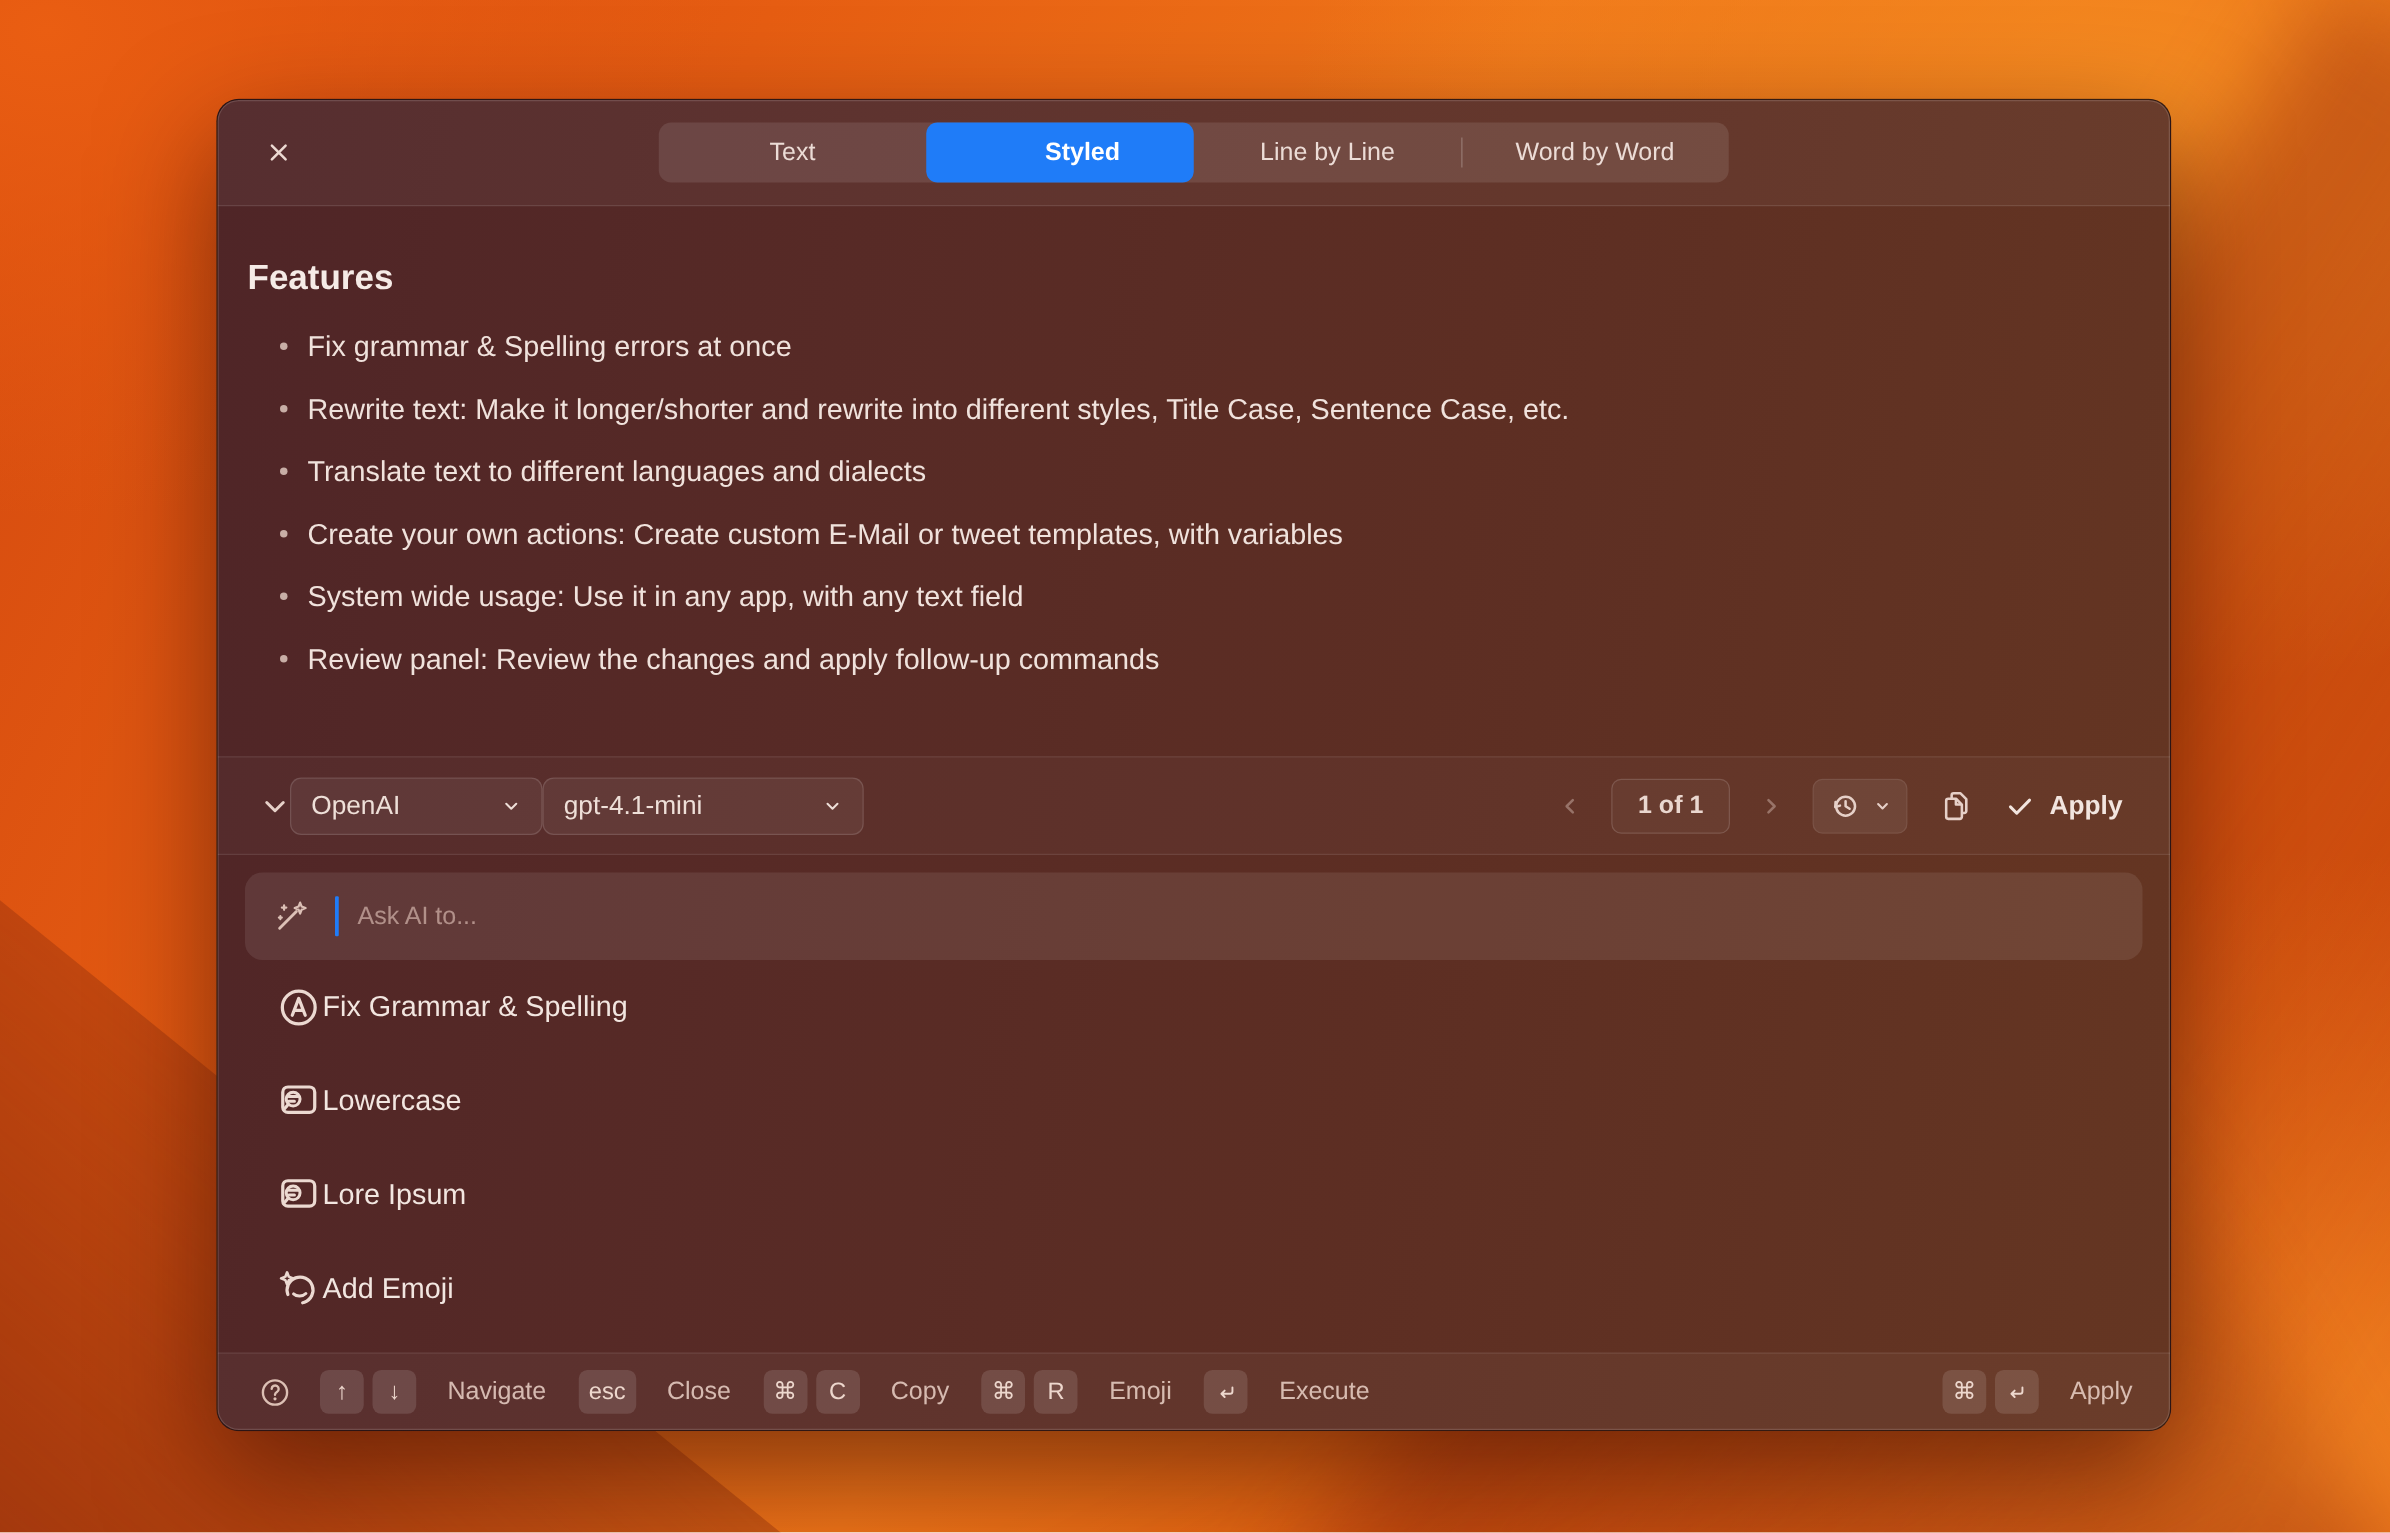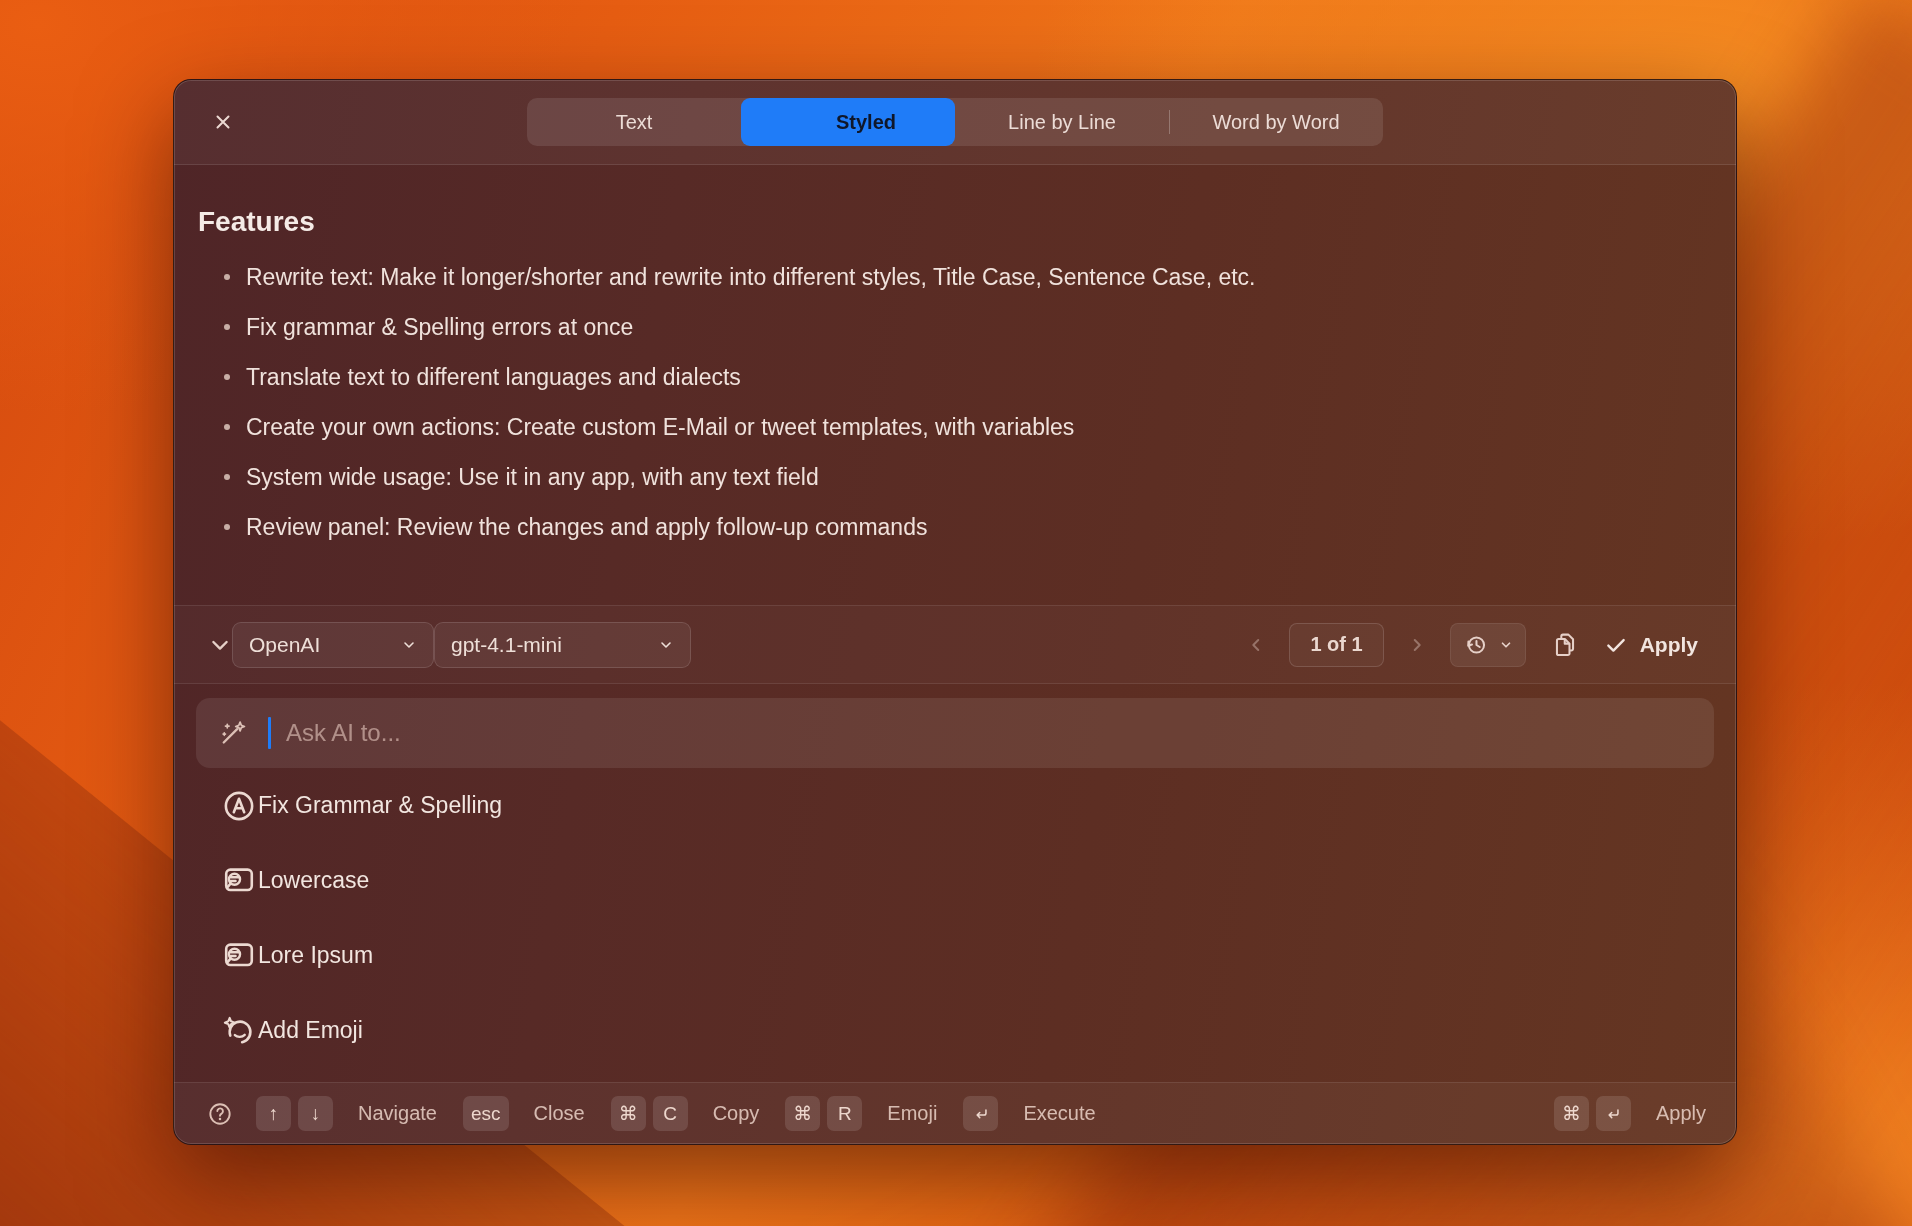--- a/index.html
+++ b/index.html
@@ -37,21 +37,21 @@
   
   .win-header{height:84px;flex:none;display:flex;align-items:center;position:relative;
     background:rgba(255,255,255,.045);border-bottom:1px solid rgba(255,255,255,.10);}
   .close-btn{position:absolute;left:34px;top:0;bottom:0;margin:auto;height:30px;width:30px;
     display:flex;align-items:center;justify-content:center;background:none;border:none;cursor:pointer;
     color:#ecd9d2;padding:0;}
   .segmented{margin:0 auto;width:856px;height:48px;background:rgba(255,255,255,.10);
     border-radius:10px;display:grid;grid-template-columns:repeat(4,1fr);position:relative;}
   .seg{display:flex;align-items:center;justify-content:center;font-size:20px;color:#ecdcd6;
     background:none;border:none;cursor:pointer;border-radius:9px;font-family:inherit;padding:0;}
-  .seg.selected{background:#1F7CF8;color:#0f172a;font-weight:600;padding-left:36px;}
+  .seg.selected{background:#1F7CF8;color:#ffffff;font-weight:600;padding-left:36px;}
   .seg-sep{position:absolute;left:calc(75% - .5px);top:12px;height:24px;width:1px;
     background:rgba(255,255,255,.25);}
 
   
   .features{height:440px;flex:none;box-sizing:border-box;padding:24px 48px 0 24px;}
   .features h1{margin:16px 0 0;font-size:28px;line-height:34px;font-weight:700;color:#f5ebe6;}
   .features ul{list-style:none;margin:26px 0 0;padding:0;}
   .features li{position:relative;padding-left:48px;font-size:23px;line-height:25px;
     margin-bottom:25px;color:#f0e2dc;}
   .features li .dot{position:absolute;left:26px;top:9px;width:6px;height:6px;border-radius:50%;
@@ -80,21 +80,21 @@
     color:#f2e5df;font-size:21px;font-weight:600;font-family:inherit;padding:0;}
 
   
   .prompt-area{flex:none;box-sizing:border-box;padding:14px 22px 0;}
   .prompt-input{height:70px;border-radius:14px;background:rgba(255,255,255,.085);
     display:flex;align-items:center;padding:0 22px;gap:14px;cursor:text;}
   .prompt-input .wand{color:#dcc0b6;flex:none;}
   .caret{width:3px;height:32px;background:#1F7CF8;border-radius:1px;flex:none;margin-left:6px;
     animation:blink 1.1s step-end infinite;}
   @keyframes blink{50%{opacity:0;}}
-  .placeholder{font-size:24px;color:rgba(236,207,197,.58);margin-left:1px;}
+  .placeholder{font-size:20px;color:rgba(236,207,197,.58);margin-left:1px;}
   .action-row{height:75px;display:flex;align-items:center;padding-left:24px;
     border-radius:12px;cursor:pointer;}
   .action-row .a-icon{color:#ecd9d1;flex:none;display:flex;}
   .action-row .a-label{font-size:23px;color:#f2e6e0;}
 
   
   .statusbar{margin-top:auto;height:62px;flex:none;box-sizing:border-box;display:flex;align-items:center;
     padding:0 30px 0 32px;background:rgba(255,255,255,.04);border-top:1px solid rgba(255,255,255,.09);}
   .help{color:#dcbfb4;display:flex;margin-right:22px;background:none;border:none;padding:0;cursor:pointer;}
   .sb-group{display:flex;align-items:center;gap:7px;margin-right:26px;}
@@ -129,22 +129,22 @@
       <button class="seg selected">Styled</button>
       <button class="seg">Line by Line</button>
       <button class="seg">Word by Word</button>
       <div class="seg-sep"></div>
     </div>
   </div>
 
   <div class="features">
     <h1>Features</h1>
     <ul>
+      <li><span class="dot"></span><span>Fix grammar &amp; Spelling errors at once</span></li>
       <li><span class="dot"></span><span>Rewrite text: Make it longer/shorter and rewrite into different styles, Title Case, Sentence Case, etc.</span></li>
-      <li><span class="dot"></span><span>Fix grammar &amp; Spelling errors at once</span></li>
       <li><span class="dot"></span><span>Translate text to different languages and dialects</span></li>
       <li><span class="dot"></span><span>Create your own actions: Create custom E-Mail or tweet templates, with variables</span></li>
       <li><span class="dot"></span><span>System wide usage: Use it in any app, with any text field</span></li>
       <li><span class="dot"></span><span>Review panel: Review the changes and apply follow-up commands</span></li>
     </ul>
   </div>
 
   <div class="toolbar">
     <button class="icon-btn">
       <svg width="24" height="24" viewBox="0 0 20 20">

